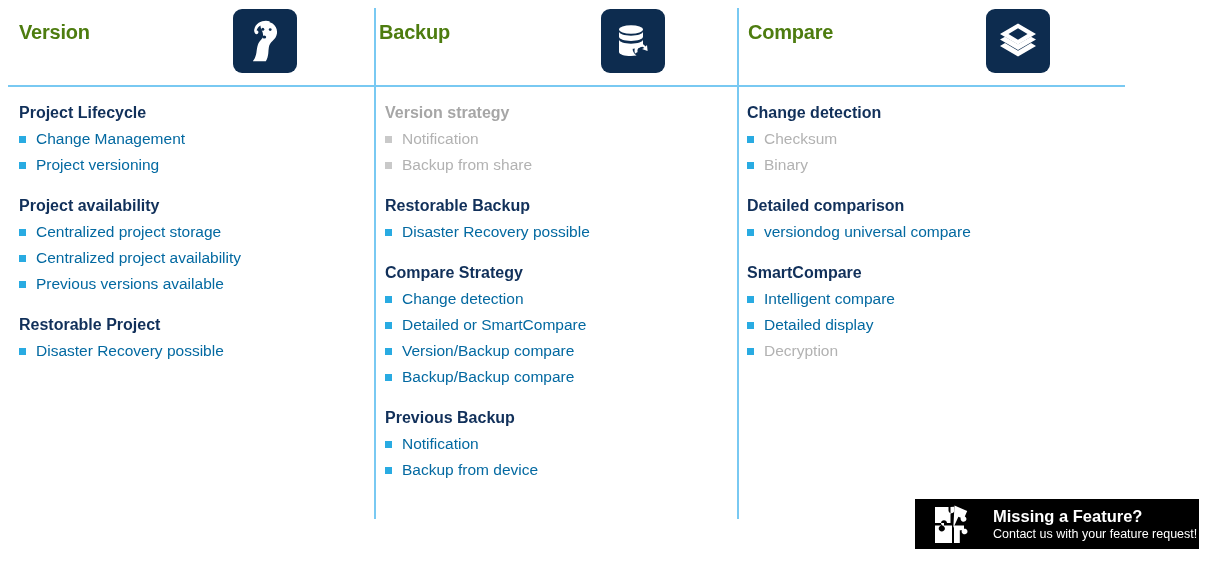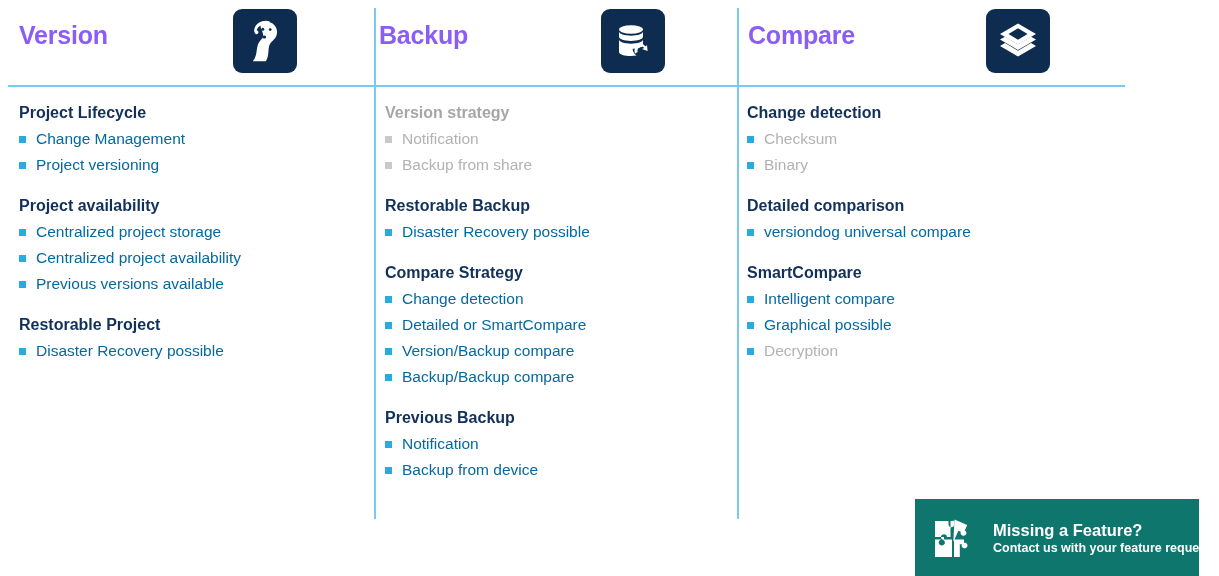--- a/index.html
+++ b/index.html
@@ -29,23 +29,23 @@
     top: 0;
     height: 86px;
   }
   .col-head.c0 { left: 0px;   width: 374px; }
   .col-head.c1 { left: 368px; width: 432px; text-align: center; }
   .col-head.c2 { left: 737px; width: 388px; padding-left: 16px; }
 
   .col-title {
     position: absolute;
     top: 21px;
-    font-size: 25px;
+    font-size: 20px;
     font-weight: bold;
-    color: #8b5cf6;
+    color: #4d7c0f;
     letter-spacing: -0.2px;
     white-space: nowrap;
   }
   .col-head.c0 .col-title { left: 19px; }
   .col-head.c1 .col-title { left: 11px; }
   .col-head.c2 .col-title { left: 11px; }
 
   .icon-box {
     position: absolute;
     top: 9px;
@@ -122,22 +122,22 @@
     background: #29abe2;
   }
   .bullet.muted-dot::before { background: #c9c9c9; }
 
   
   .feature-badge {
     position: absolute;
     left: 915px;
     top: 499px;
     width: 284px;
-    height: 78px;
-    background: #0f766e;
+    height: 50px;
+    background: #000000;
     display: flex;
     align-items: center;
   }
   .feature-badge .puzzle {
     flex: 0 0 auto;
     margin-left: 18px;
     margin-right: 14px;
     width: 46px;
     height: 42px;
   }
@@ -151,21 +151,20 @@
     font-size: 16.5px;
     font-weight: bold;
     line-height: 20px;
     white-space: nowrap;
   }
   .feature-badge .fb-sub {
     color: #ffffff;
     font-size: 12.5px;
     line-height: 17px;
     white-space: nowrap;
-    font-weight: bold;
   }
 </style>
 </head>
 <body>
 
 <div class="header-row">
 
   <div class="col-head c0">
     <div class="col-title">Version</div>
     <div class="icon-box">
@@ -254,21 +253,21 @@
       <div class="bullet muted">Checksum</div>
       <div class="bullet muted">Binary</div>
     </div>
     <div class="group">
       <div class="group-title">Detailed comparison</div>
       <div class="bullet">versiondog universal compare</div>
     </div>
     <div class="group">
       <div class="group-title">SmartCompare</div>
       <div class="bullet">Intelligent compare</div>
-      <div class="bullet">Graphical possible</div>
+      <div class="bullet">Detailed display</div>
       <div class="bullet muted">Decryption</div>
     </div>
   </div>
 
 <div class="feature-badge">
   <div class="puzzle">
     <svg width="46" height="42" viewBox="0 0 46 42" aria-hidden="true">
       <path fill="#ffffff" d="M2 4 h13.5 v3.6 c0 1.6 1.3 2.6 2.9 2.6 1.6 0 2.9-1.0 2.9-2.6 V4 H21 v-0.2 L17.5 4 V20 H14 c0 -1.7 -1.3 -2.8 -3.0 -2.8 -1.7 0 -3.0 1.1 -3.0 2.8 0 1.7 1.3 2.8 3.0 2.8 V20 H2 Z"></path>
       <path fill="#ffffff" d="M2 22.5 h6.2 v0.2 c-1.5 0.3 -2.5 1.4 -2.5 2.8 0 1.6 1.4 2.9 3.1 2.9 1.7 0 3.1 -1.3 3.1 -2.9 0 -1.4 -1.0 -2.5 -2.5 -2.8 v-0.2 H19 V40 H2 Z"></path>
       <path fill="#ffffff" d="M21.5 2.5 L34.2 8.0 L31.8 13.5 c1.4 0.7 2.0 2.2 1.4 3.6 -0.7 1.5 -2.4 2.1 -3.9 1.4 -1.5 -0.7 -2.1 -2.3 -1.5 -3.8 l -2.4 -1.0 L20.3 25.0 L21.5 2.5 Z"></path>

